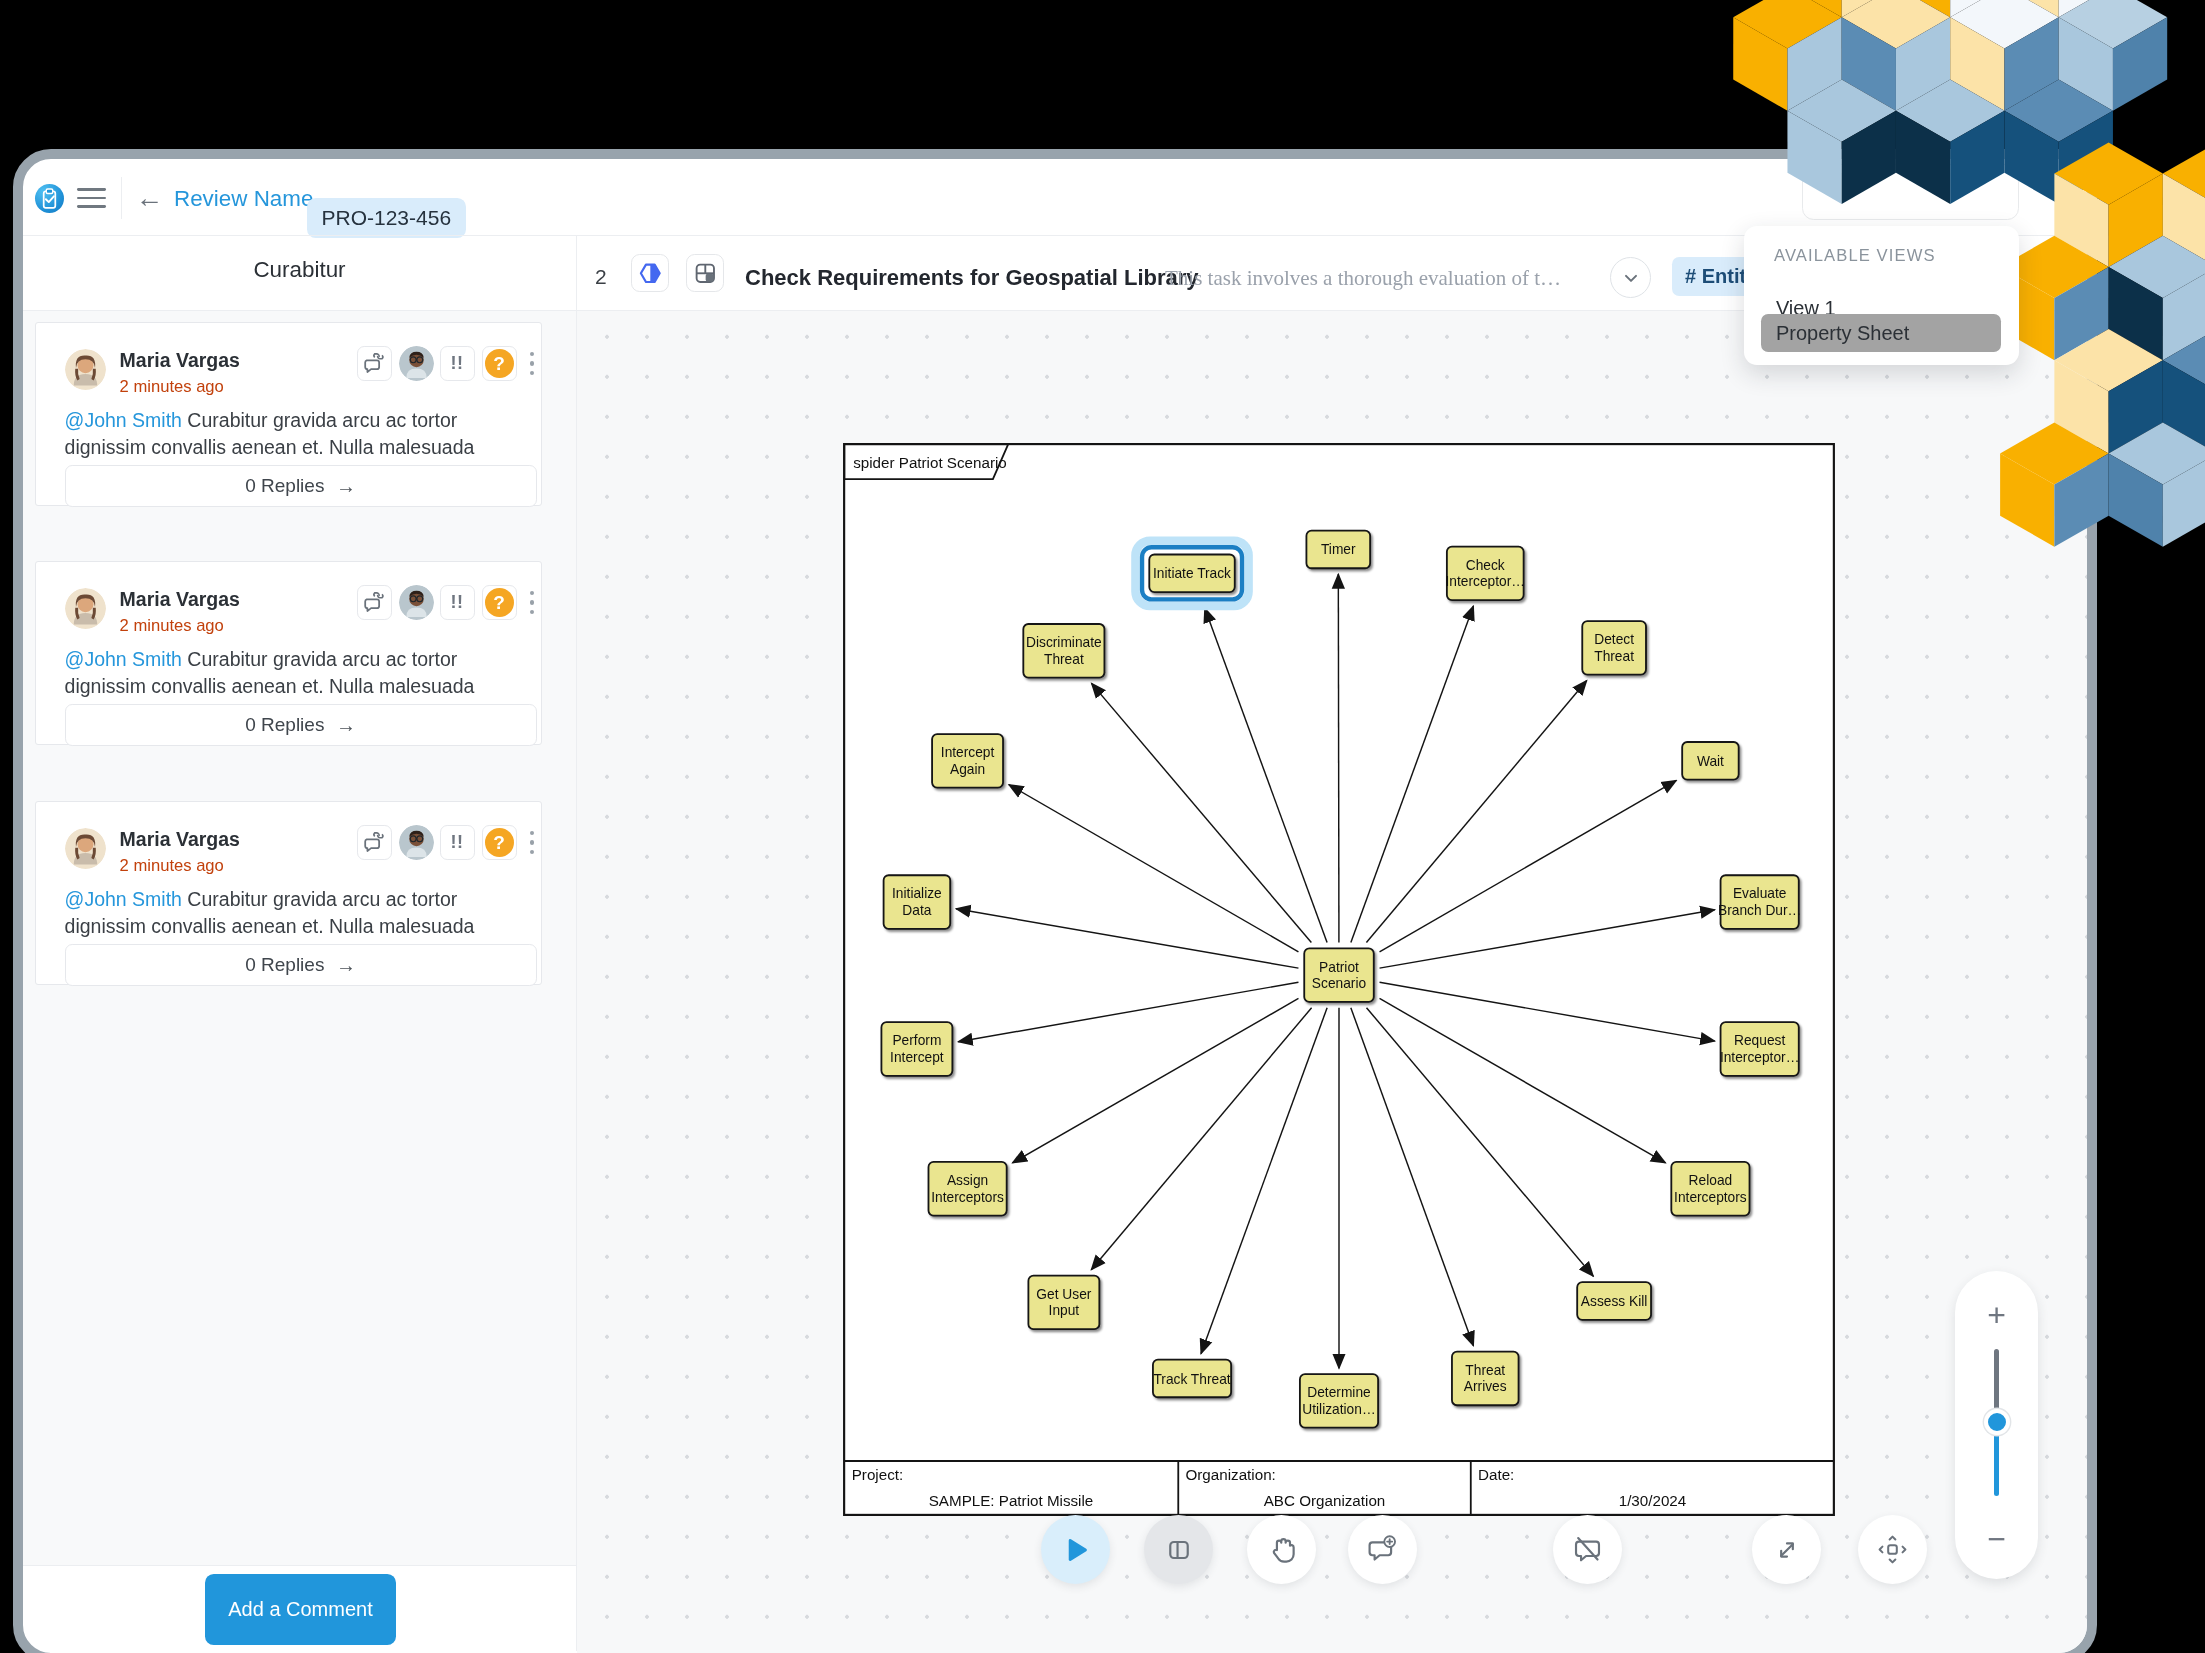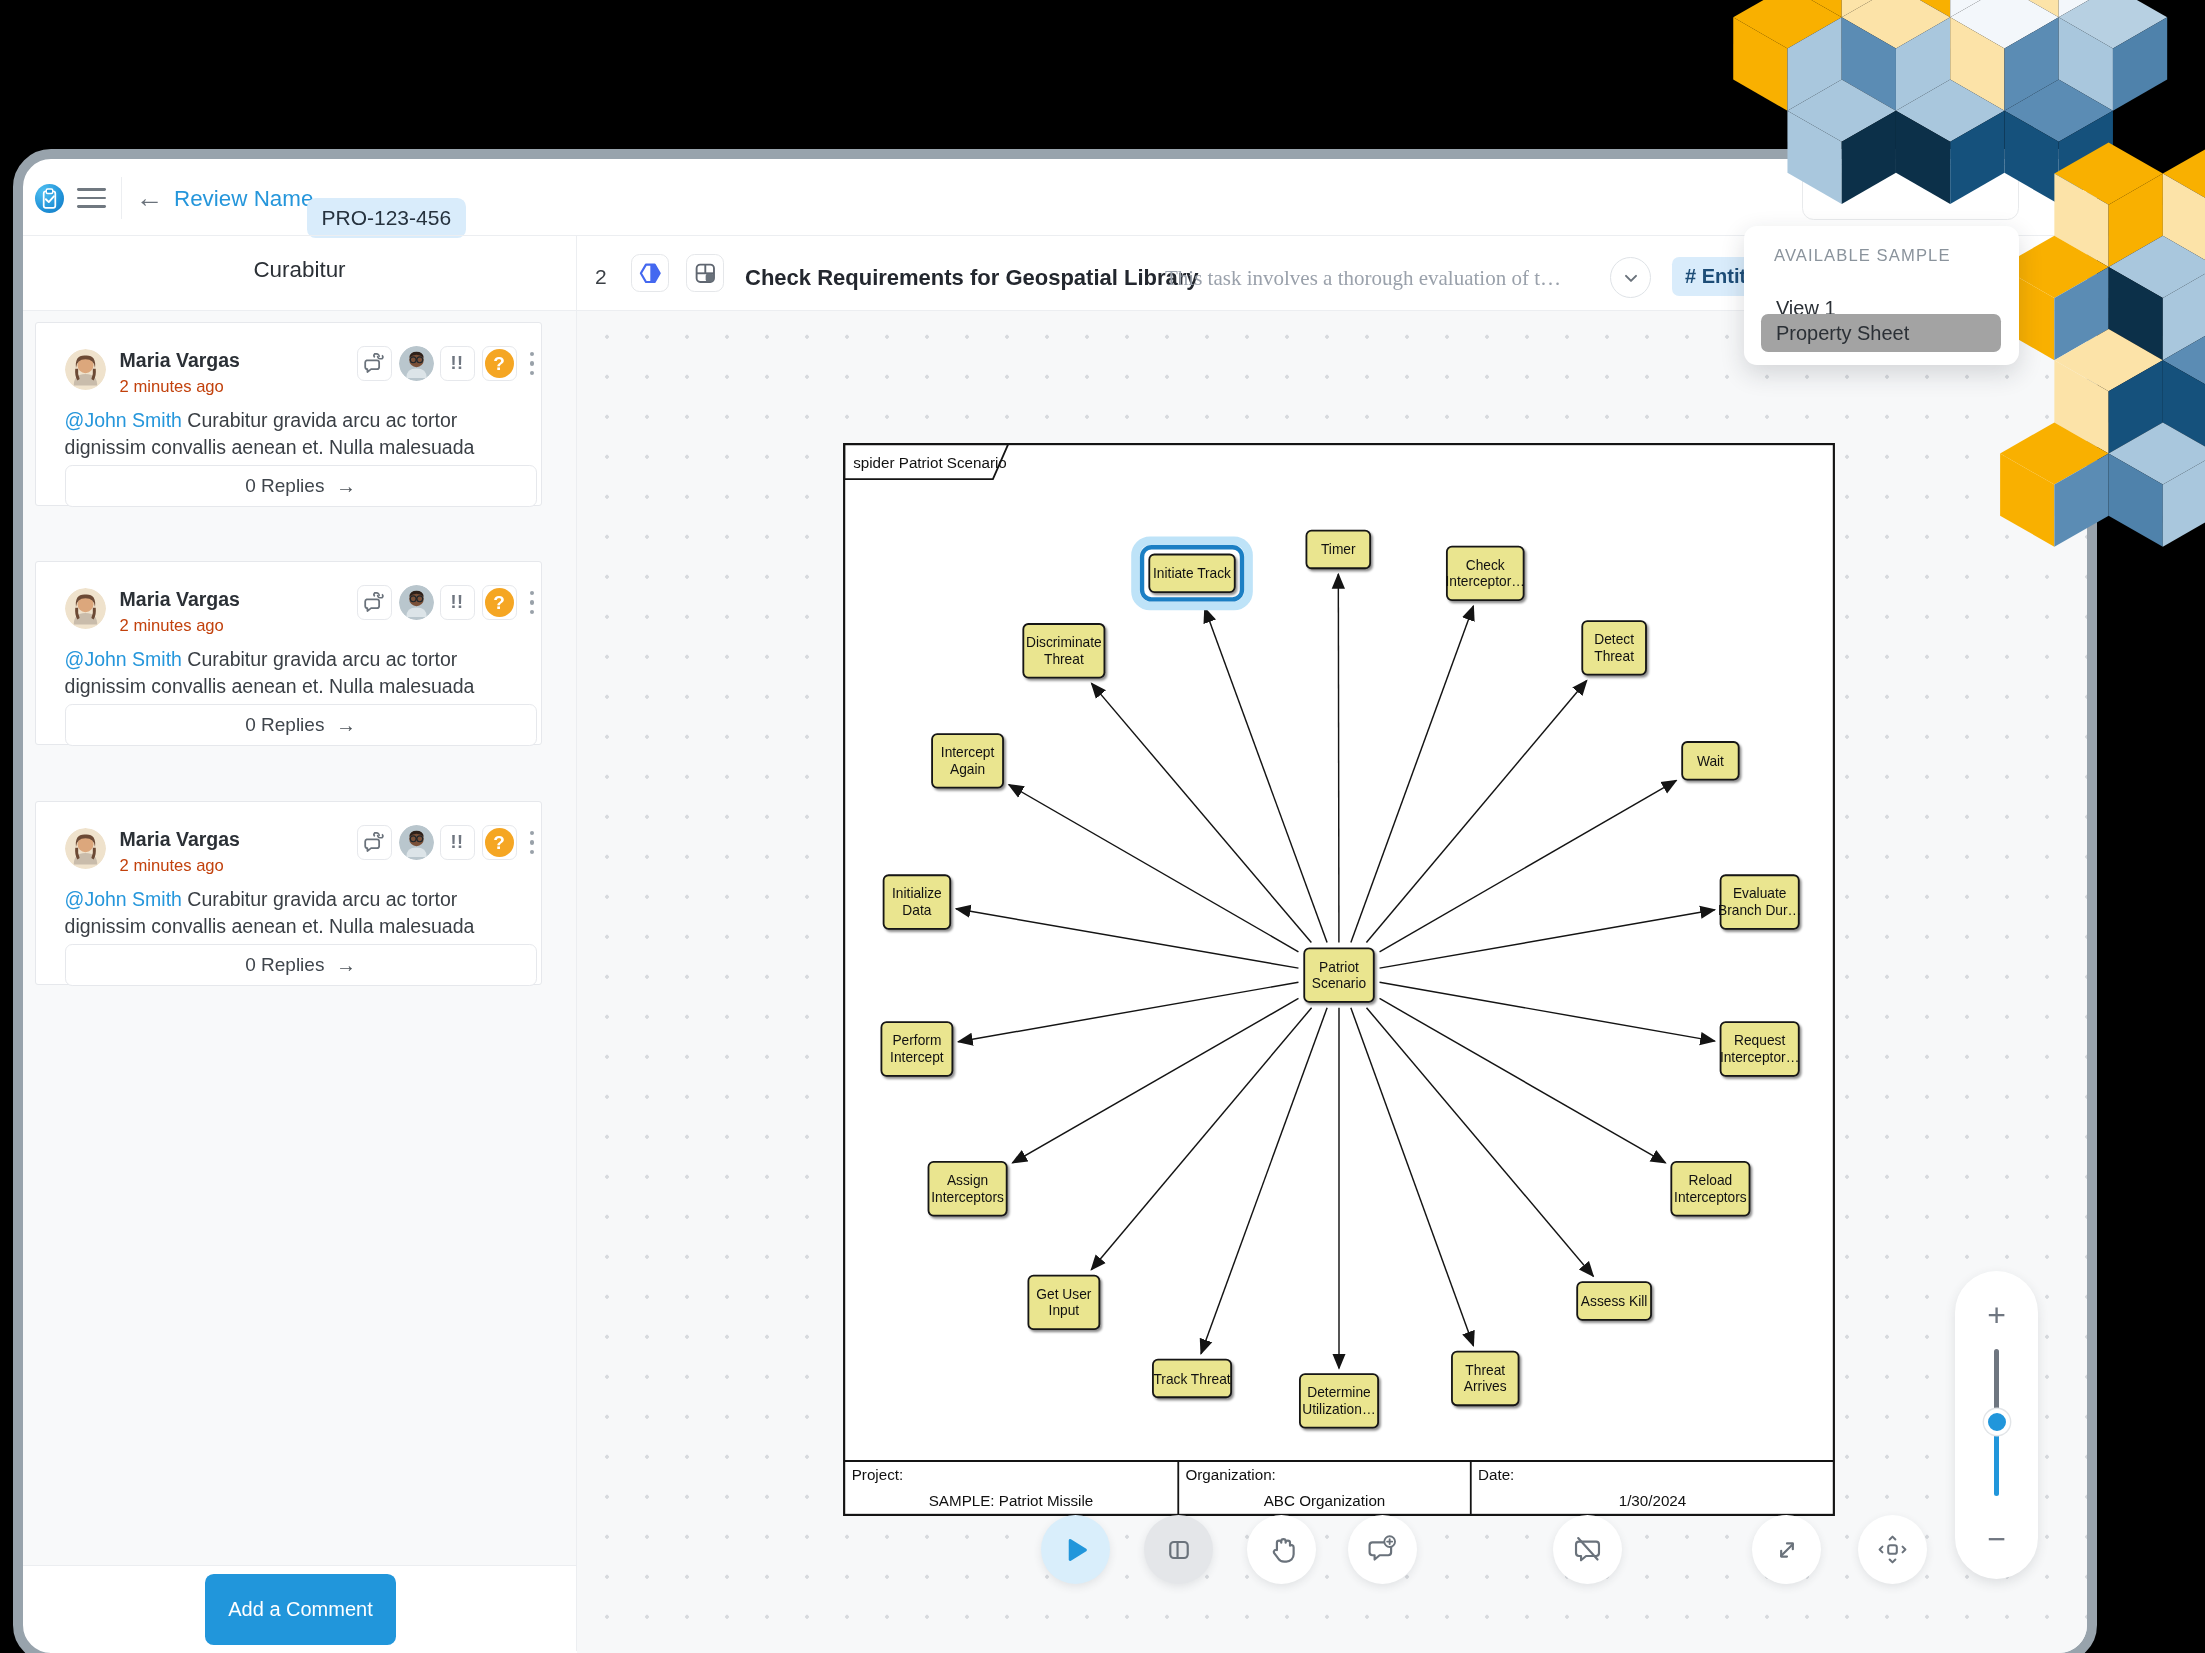--- a/index.html
+++ b/index.html
@@ -545,17 +545,17 @@
     <polygon points="3139,498 3064,541 3064,627 3139,584" fill="#5B8CB4"></polygon>
     <polygon points="2839,584 2914,627 2839,670 2764,627" fill="#F9B000"></polygon>
     <polygon points="2764,627 2839,670 2839,756 2764,713" fill="#F9B000"></polygon>
     <polygon points="2914,627 2839,670 2839,756 2914,713" fill="#5B8CB4"></polygon>
     <polygon points="2989,584 3064,627 2989,670 2914,627" fill="#A9C7DD"></polygon>
     <polygon points="2914,627 2989,670 2989,756 2914,713" fill="#4F82AB"></polygon>
     <polygon points="3064,627 2989,670 2989,756 3064,713" fill="#A9C7DD"></polygon>
   </svg>
 
 <div class="views-popup abs">
-  <div class="views-title">AVAILABLE SAMPLE</div>
+  <div class="views-title">AVAILABLE VIEWS</div>
   <div class="views-item" style="top:63px;">View 1</div>
   <div class="views-item sel" style="top:88px;">Property Sheet</div>
 </div>
 
 
 </body></html>

